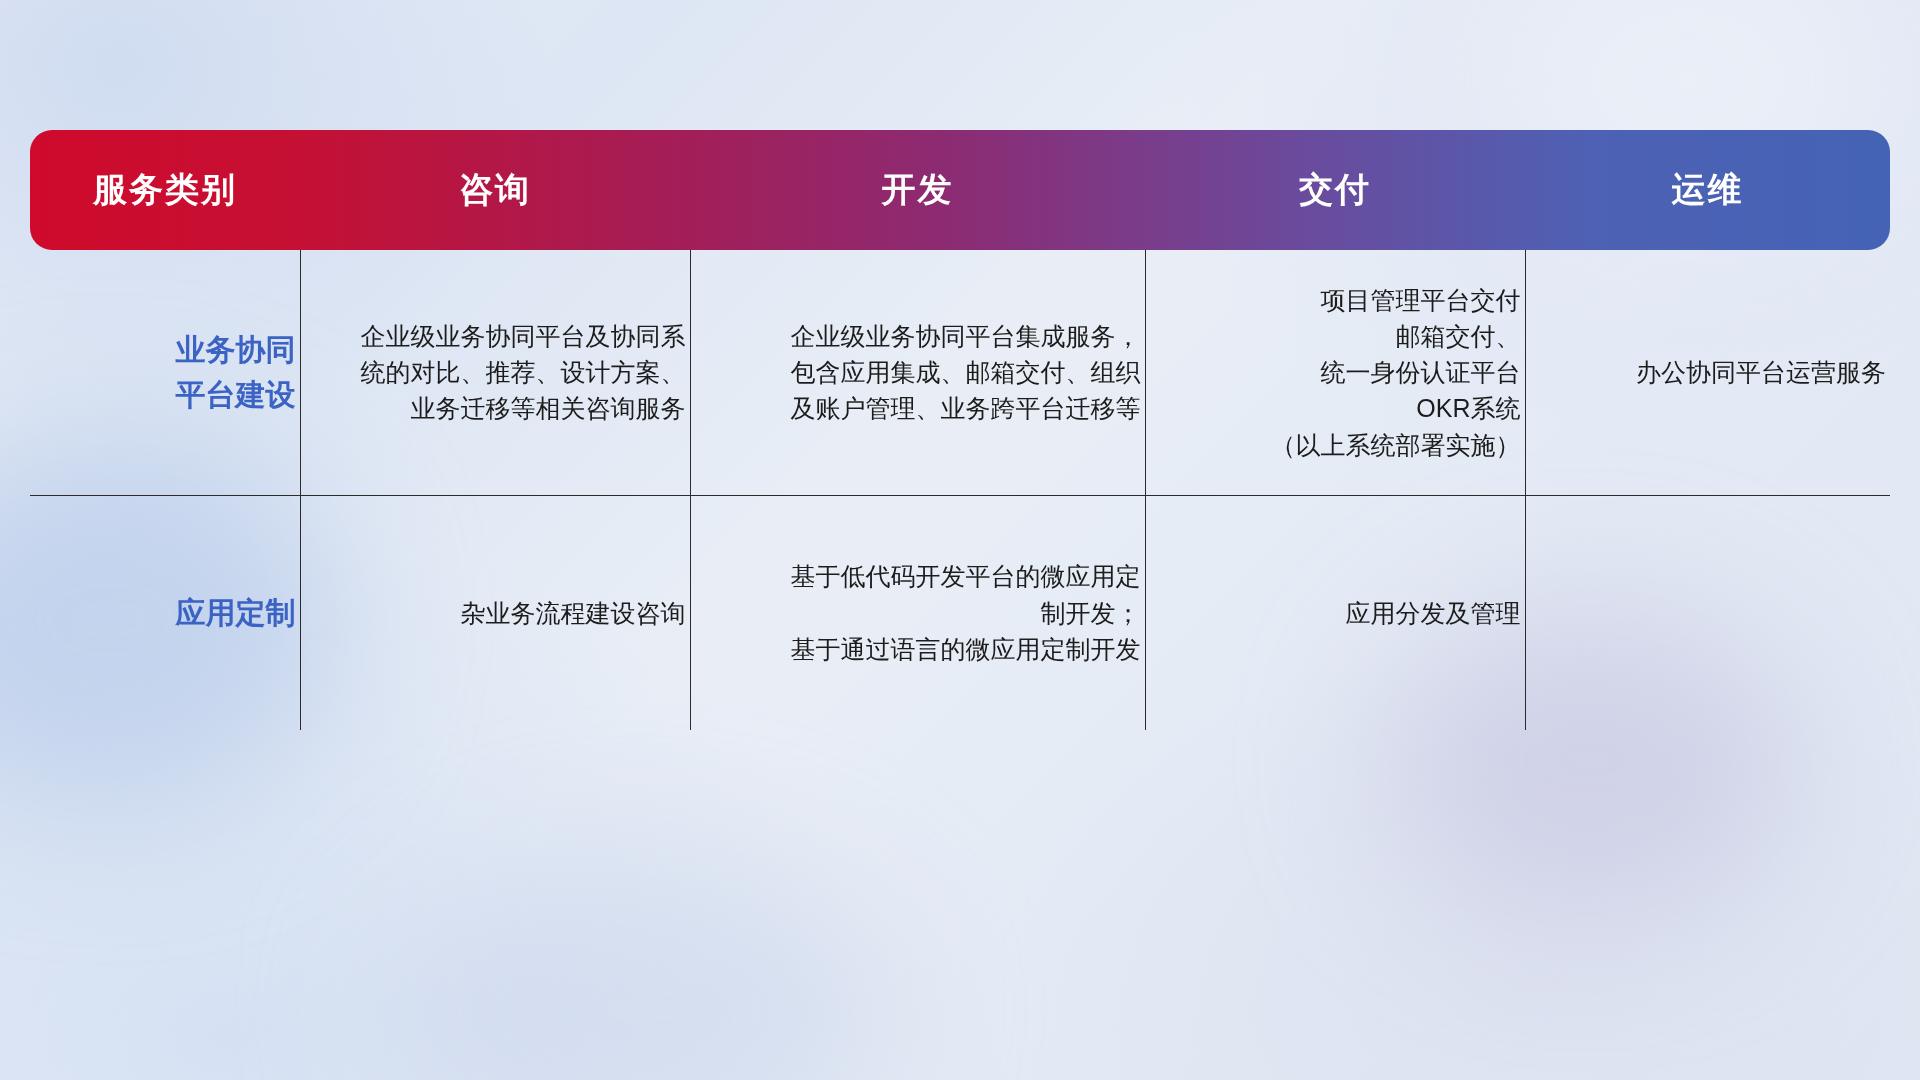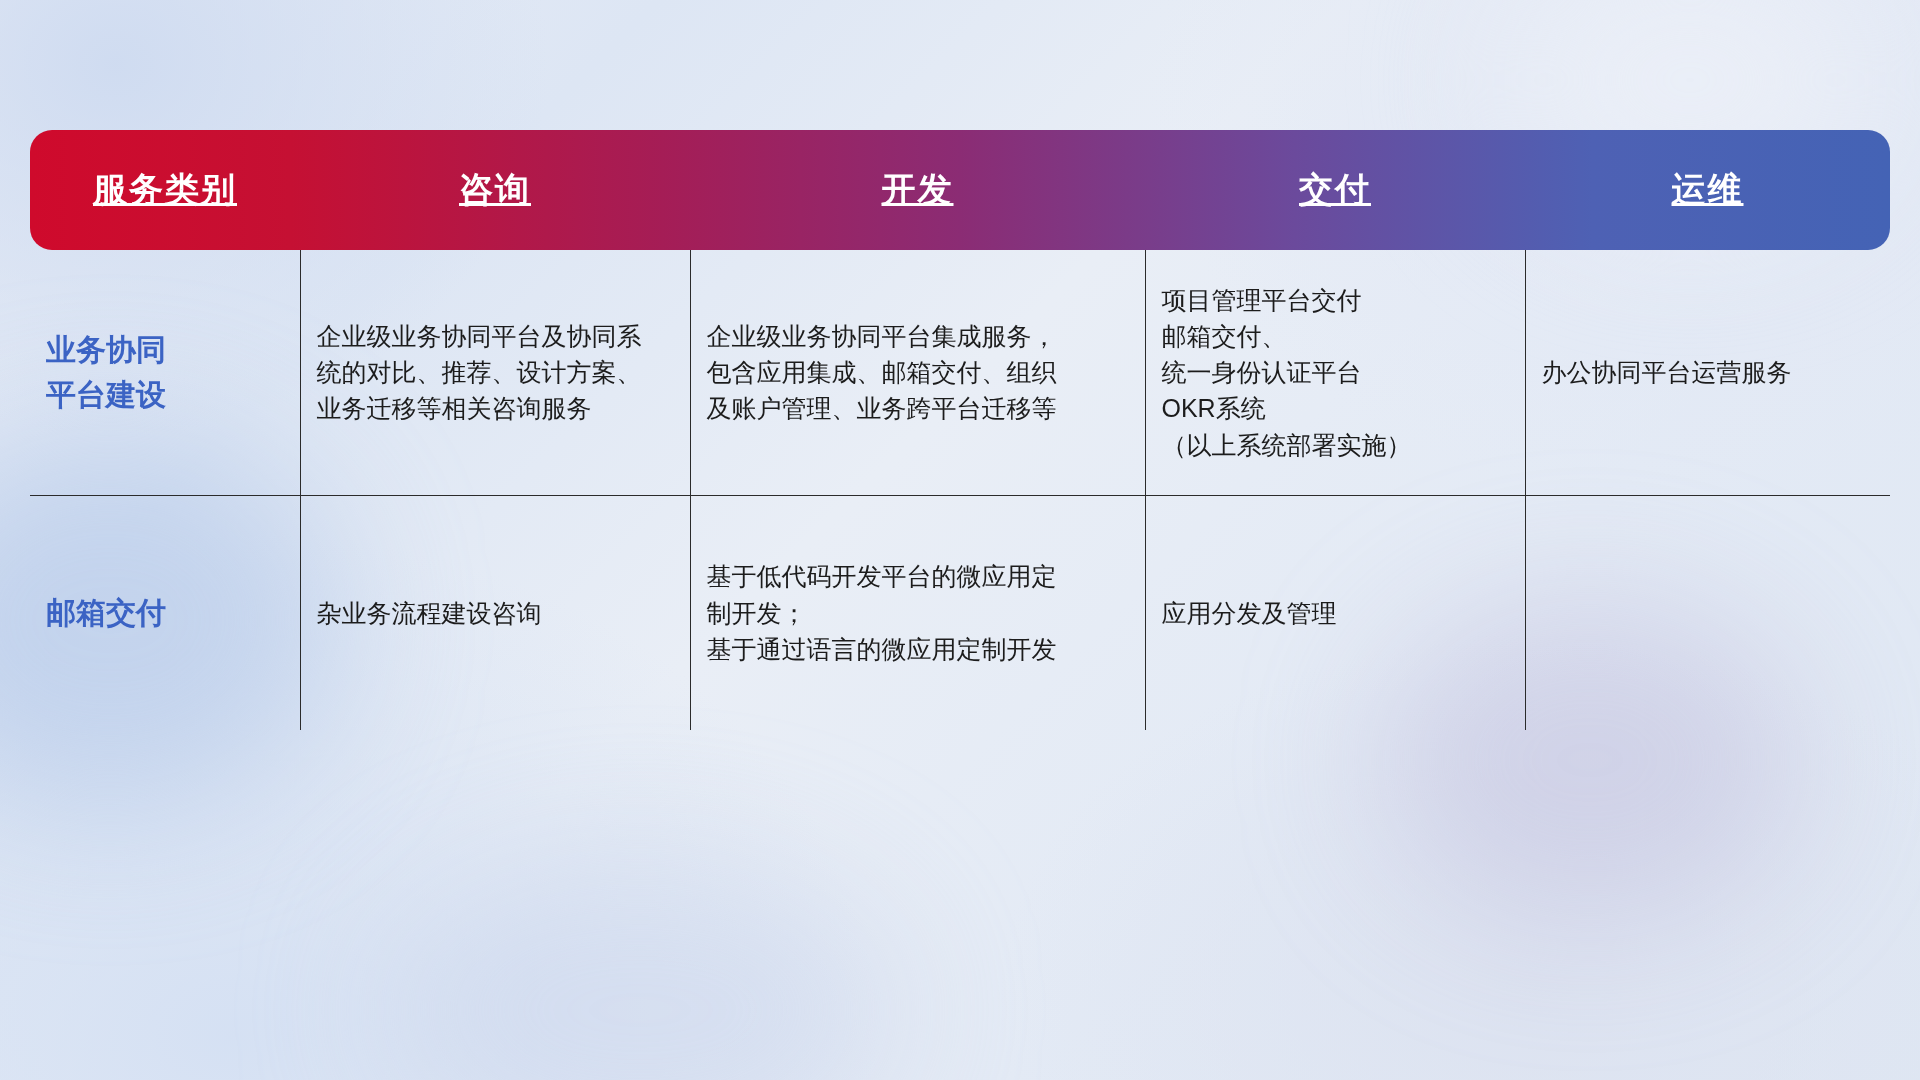--- a/index.html
+++ b/index.html
@@ -54,41 +54,40 @@
   }
   thead th {
     padding: 0;
     border: none;
     color: #ffffff;
     font-size: 34px;
     font-weight: bold;
     text-align: center;
     letter-spacing: 2px;
     position: relative;
-    text-decoration: underline;
   }
   .header-row-bg {
     position: absolute;
     left: 30px;
     top: 130px;
     width: 1860px;
     height: 120px;
     border-radius: 22px;
     background: linear-gradient(90deg, #cf0a2c 0%, #c51033 14%, #a51d56 34%, #8b2c74 50%, #6b4a9c 68%, #4e61b4 84%, #4463b5 100%);
   }
 
   
   tbody td {
     border: 1px solid #2b2b2b;
     font-size: 25px;
     color: #1c1c1c;
-    text-align: left;
+    text-align: right;
     vertical-align: middle;
     line-height: 1.45;
-    padding: 14px 16px;
+    padding: 14px 4px;
     background: transparent;
   }
   tbody tr td:first-child {
     border-left: none;
     border-right: none;
     color: #3b63c4;
     font-size: 30px;
     font-weight: bold;
     line-height: 1.5;
   }
@@ -164,21 +163,21 @@
 统一身份认证平台
 OKR系统
 （以上系统部署实施）</div>
             </td>
           <td class="cell-lines">
               <div>办公协同平台运营服务</div>
             </td>
         </tr>
         <tr class="row-3">
           <td class="cell-lines">
-              <div>邮箱交付</div>
+              <div>应用定制</div>
             </td>
           <td class="cell-lines">
               <div>杂业务流程建设咨询</div>
             </td>
           <td class="cell-lines">
               <div>基于低代码开发平台的微应用定
 制开发；
 基于通过语言的微应用定制开发</div>
             </td>
           <td class="cell-lines">

